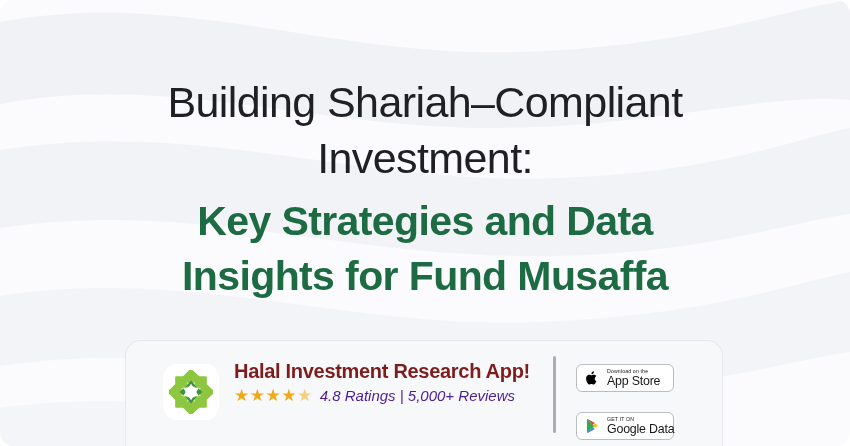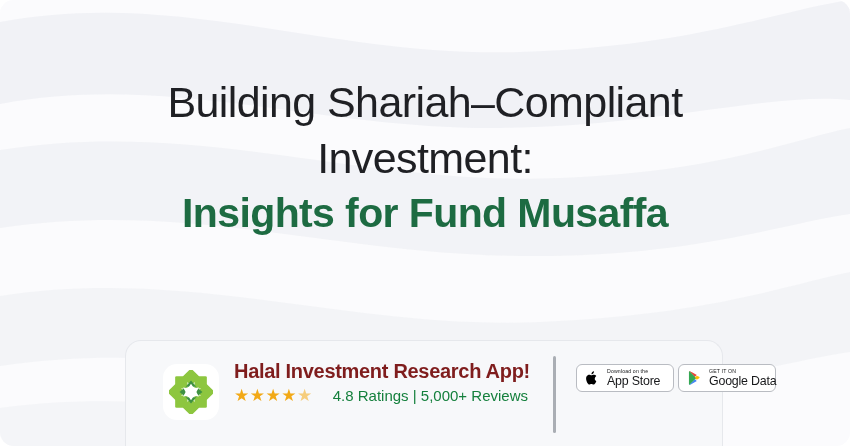--- a/index.html
+++ b/index.html
@@ -114,42 +114,43 @@
     font-size: 17px;
     line-height: 20px;
     letter-spacing: 0.5px;
     color: #f2a917;
     white-space: nowrap;
   }
   #stars .half { color: #f6cd7c; }
   #rating-text {
     font-size: 15px;
     line-height: 20px;
-    color: #15803d;
-    margin-left: 20px;
-    white-space: nowrap;
+    color: #4c1d95;
+    margin-left: 7px;
+    white-space: nowrap;
+    font-style: italic;
   }
 
   #card-divider {
     position: absolute;
     left: 553px;
     top: 356px;
     width: 3px;
     height: 77px;
     background: #aaaeb4;
     border-radius: 2px;
   }
 
   #store-badges {
     position: absolute;
     left: 576px;
     top: 364px;
     display: flex;
-    flex-direction: row;
-    gap: 4px;
+    flex-direction: column;
+    gap: 20px;
   }
   .store-badge {
     width: 98px;
     height: 28px;
     background: #ffffff;
     border: 1px solid #b9bcc2;
     border-radius: 6px;
     display: flex;
     align-items: center;
     padding-left: 7px;
@@ -195,20 +196,21 @@
     <path d="M0,150 C200,118 360,186 560,178 C720,172 790,140 850,128
              L850,214 C780,224 690,258 520,256 C330,254 190,200 0,228 Z" fill="#eef0f4" opacity="0.7"></path>
     <path d="M0,296 C190,266 350,330 540,322 C710,315 790,284 850,272
              L850,352 C780,362 690,394 520,392 C330,390 190,338 0,366 Z" fill="#eef0f4" opacity="0.6"></path>
     <path d="M0,408 C190,382 350,440 540,434 L540,446 L0,446 Z" fill="#eef0f4" opacity="0.5"></path>
   </svg>
 
   <div id="headline">
     <div class="title-light">Building Shariah–Compliant</div>
     <div class="title-light">Investment:</div>
+    <div class="title-bold first">Key Strategies and Data</div>
     <div class="title-bold">Insights for Fund Musaffa</div>
   </div>
 
   <div id="app-card">
 
     <div id="app-logo-tile">
       <svg width="44" height="44" viewBox="0 0 100 100" aria-hidden="true">
         <g>
 
           <rect x="36" y="2" width="28" height="28" rx="3" fill="#8DC63F" transform="rotate(45 50 16)"></rect>

